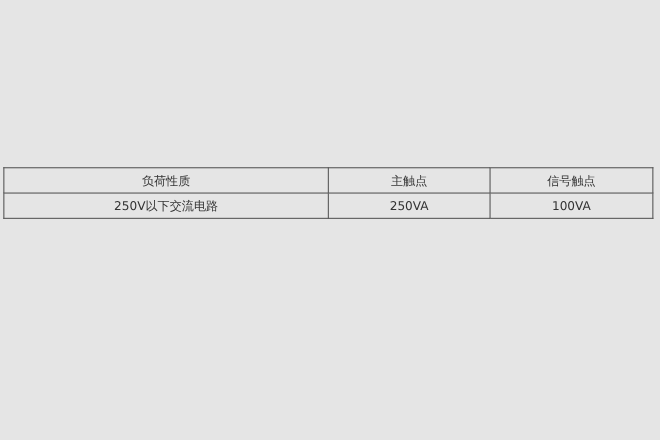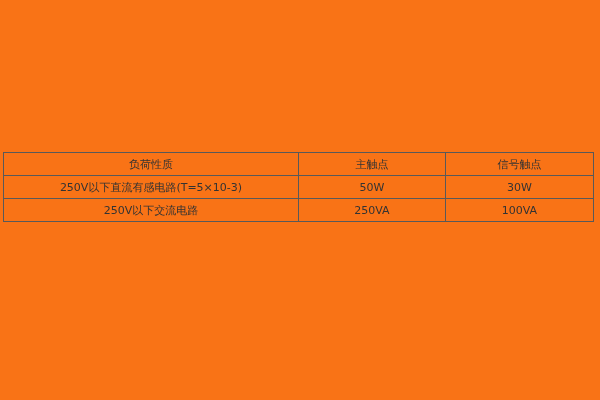--- a/index.html
+++ b/index.html
@@ -8,21 +8,21 @@
     width: 600px;
     height: 400px;
     background: #ffffff;
     font-family: "DejaVu Sans", "Liberation Sans", sans-serif;
     overflow: hidden;
   }
   .page {
     position: relative;
     width: 600px;
     height: 400px;
-    background: #f97316;
+    background: #e5e5e5;
   }
   .table-wrap {
     position: absolute;
     left: 3px;
     top: 152px;
     width: 591px;
   }
   table.spec-table {
     --border-color: #595959;
     --text-color: #333333;
@@ -60,25 +60,20 @@
       </colgroup>
       <thead>
         <tr>
           <th>负荷性质</th>
           <th>主触点</th>
           <th>信号触点</th>
         </tr>
       </thead>
       <tbody>
         <tr>
-          <td>250V以下直流有感电路(T=5×10-3)</td>
-          <td>50W</td>
-          <td>30W</td>
-        </tr>
-        <tr>
           <td>250V以下交流电路</td>
           <td>250VA</td>
           <td>100VA</td>
         </tr>
       </tbody>
     </table>
   </div>
 </div>
 
 </body></html>

